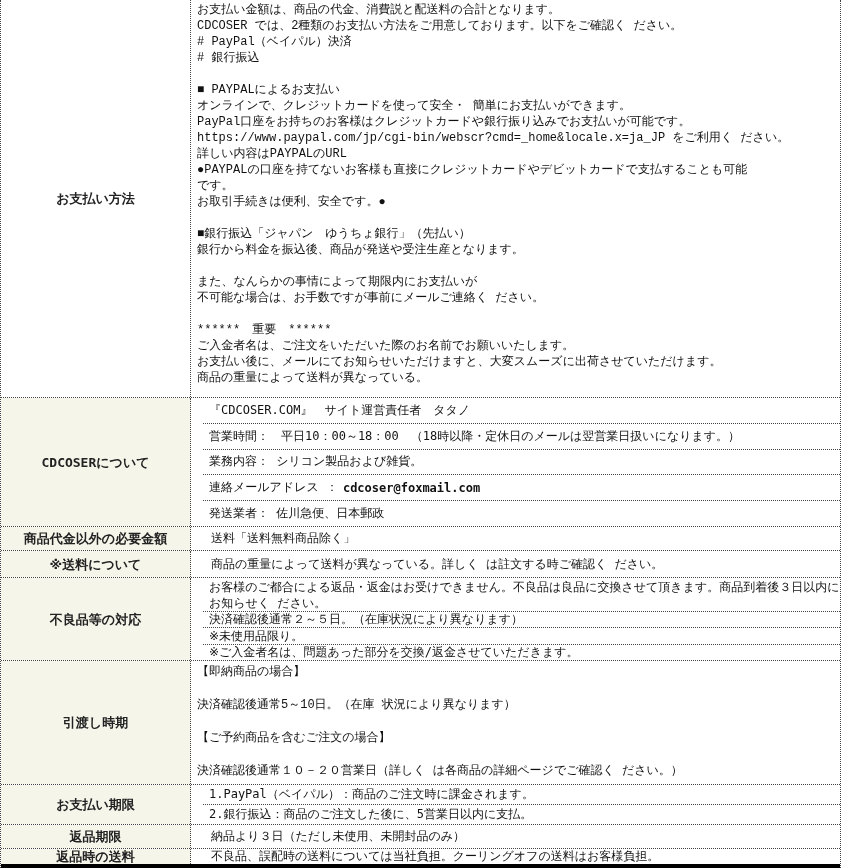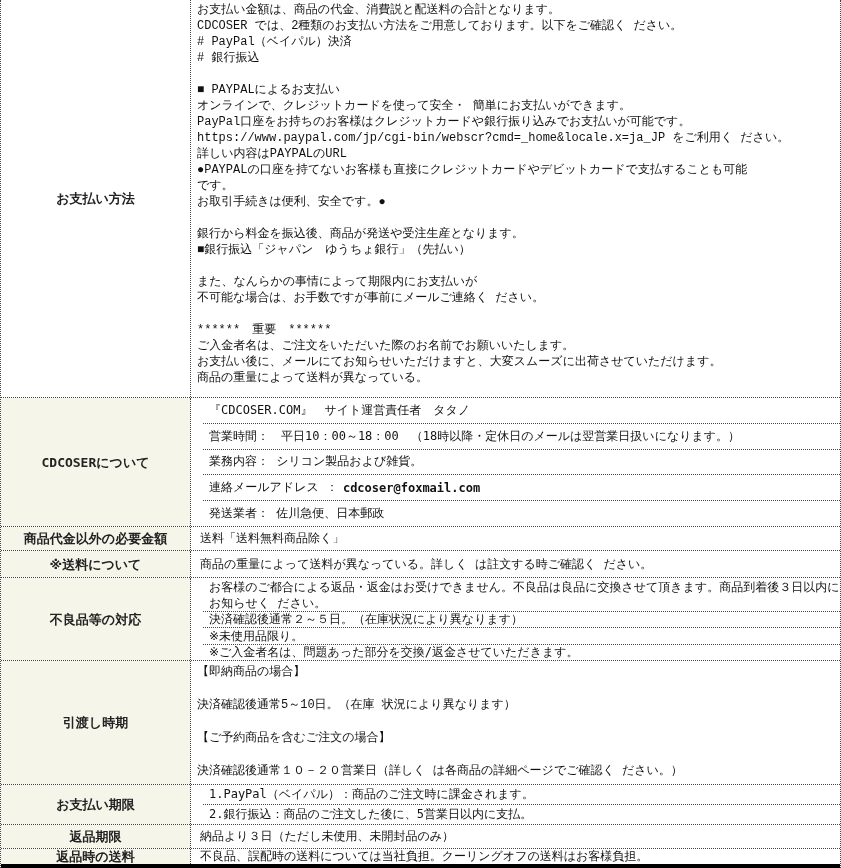--- a/index.html
+++ b/index.html
@@ -76,21 +76,21 @@
     white-space: normal;
     flex: 0 0 34px;
     align-items: flex-start;
     line-height: 16px;
     padding-top: 1px;
     display: block;
   }
   .single {
     display: flex;
     align-items: center;
-    padding-left: 9px;
+    padding-left: 20px;
     white-space: pre;
     overflow: hidden;
   }
   .email { font-weight: bold; margin-left: 5px; }
   .h-r1 { height: 398px; }
   .h-r2 { height: 129px; }
   .h-r3 { height: 24px; }
   .h-r4 { height: 27px; }
   .h-r5 { height: 83px; }
   .h-r6 { height: 124px; }
@@ -114,22 +114,22 @@
       <div class="line"></div>
       <div class="line">■ PAYPALによるお支払い</div>
       <div class="line">オンラインで、クレジットカードを使って安全・ 簡単にお支払いができます。</div>
       <div class="line">PayPal口座をお持ちのお客様はクレジットカードや銀行振り込みでお支払いが可能です。</div>
       <div class="line">https://www.paypal.com/jp/cgi-bin/webscr?cmd=_home&amp;locale.x=ja_JP をご利用く ださい。</div>
       <div class="line">詳しい内容はPAYPALのURL</div>
       <div class="line">●PAYPALの口座を持てないお客様も直接にクレジットカードやデビットカードで支払することも可能</div>
       <div class="line">です。</div>
       <div class="line">お取引手続きは便利、安全です。●</div>
       <div class="line"></div>
+      <div class="line">■銀行振込「ジャパン　ゆうちょ銀行」（先払い）</div>
       <div class="line">銀行から料金を振込後、商品が発送や受注生産となります。</div>
-      <div class="line">■銀行振込「ジャパン　ゆうちょ銀行」（先払い）</div>
       <div class="line"></div>
       <div class="line">また、なんらかの事情によって期限内にお支払いが</div>
       <div class="line">不可能な場合は、お手数ですが事前にメールご連絡く ださい。</div>
       <div class="line"></div>
       <div class="line">******　重要　******</div>
       <div class="line">ご入金者名は、ご注文をいただいた際のお名前でお願いいたします。</div>
       <div class="line">お支払い後に、メールにてお知らせいただけますと、大変スムーズに出荷させていただけます。</div>
       <div class="line">商品の重量によって送料が異なっている。</div>
     </div>
   </div>

